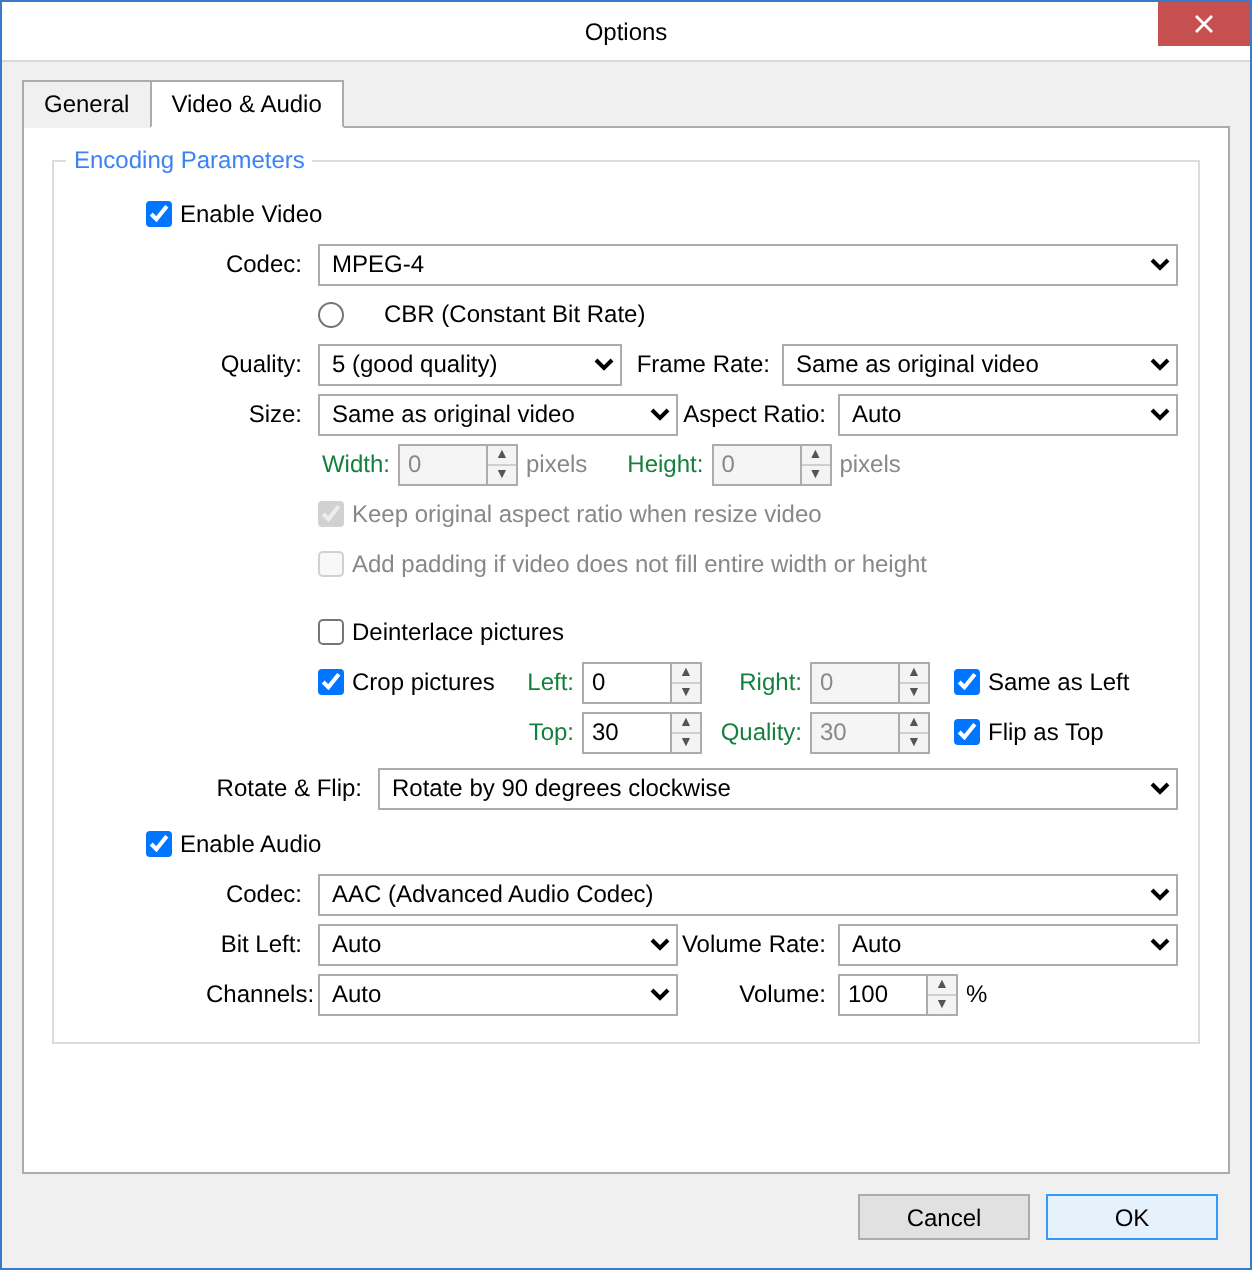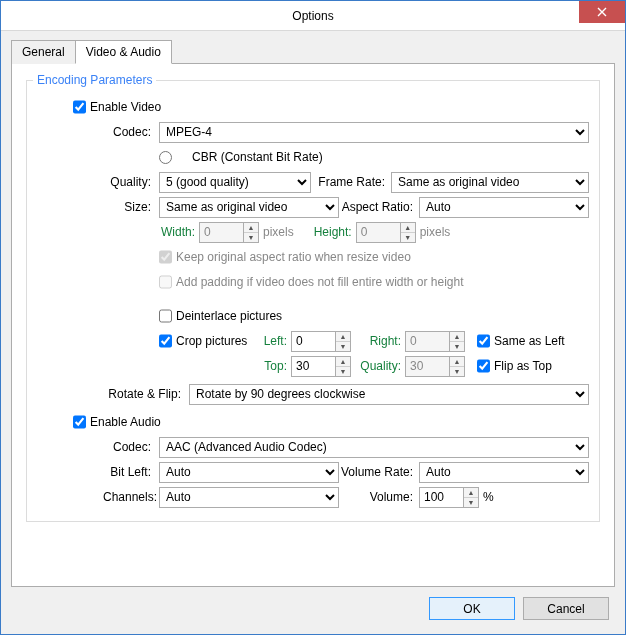--- a/index.html
+++ b/index.html
@@ -246,17 +246,17 @@
                 <div>▼</div>
               </span>
           </span>
           <span>%</span>
         </div>
 
       </div>
     </div>
 
     <div class="footer">
+      <button class="btn">Cancel</button>
       <button class="btn default">OK</button>
-      <button class="btn">Cancel</button>
     </div>
   </div>
 </div>
 
 </body></html>

